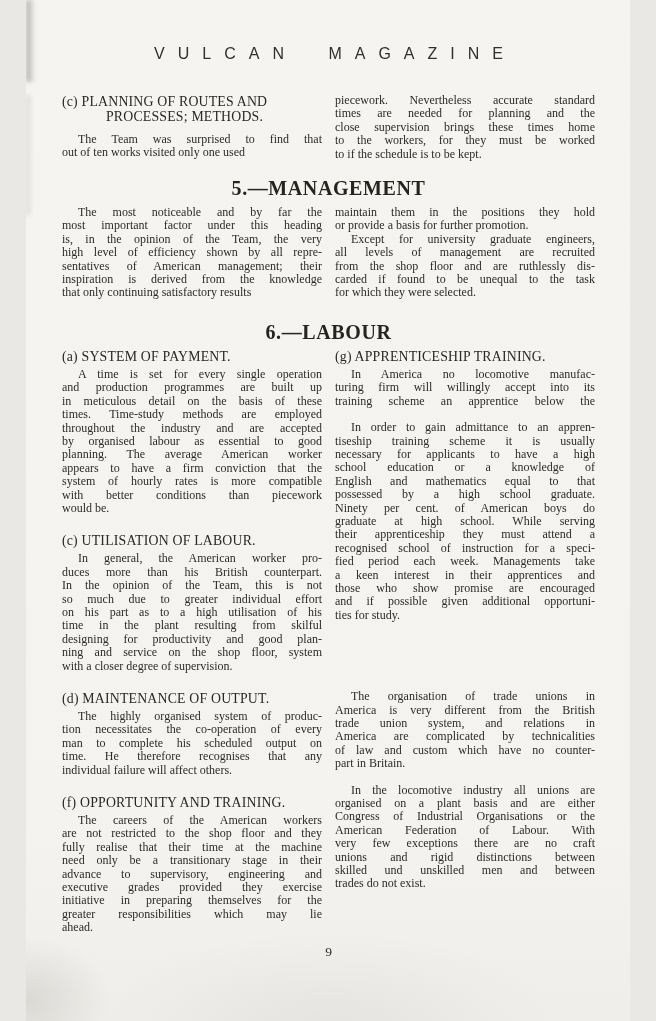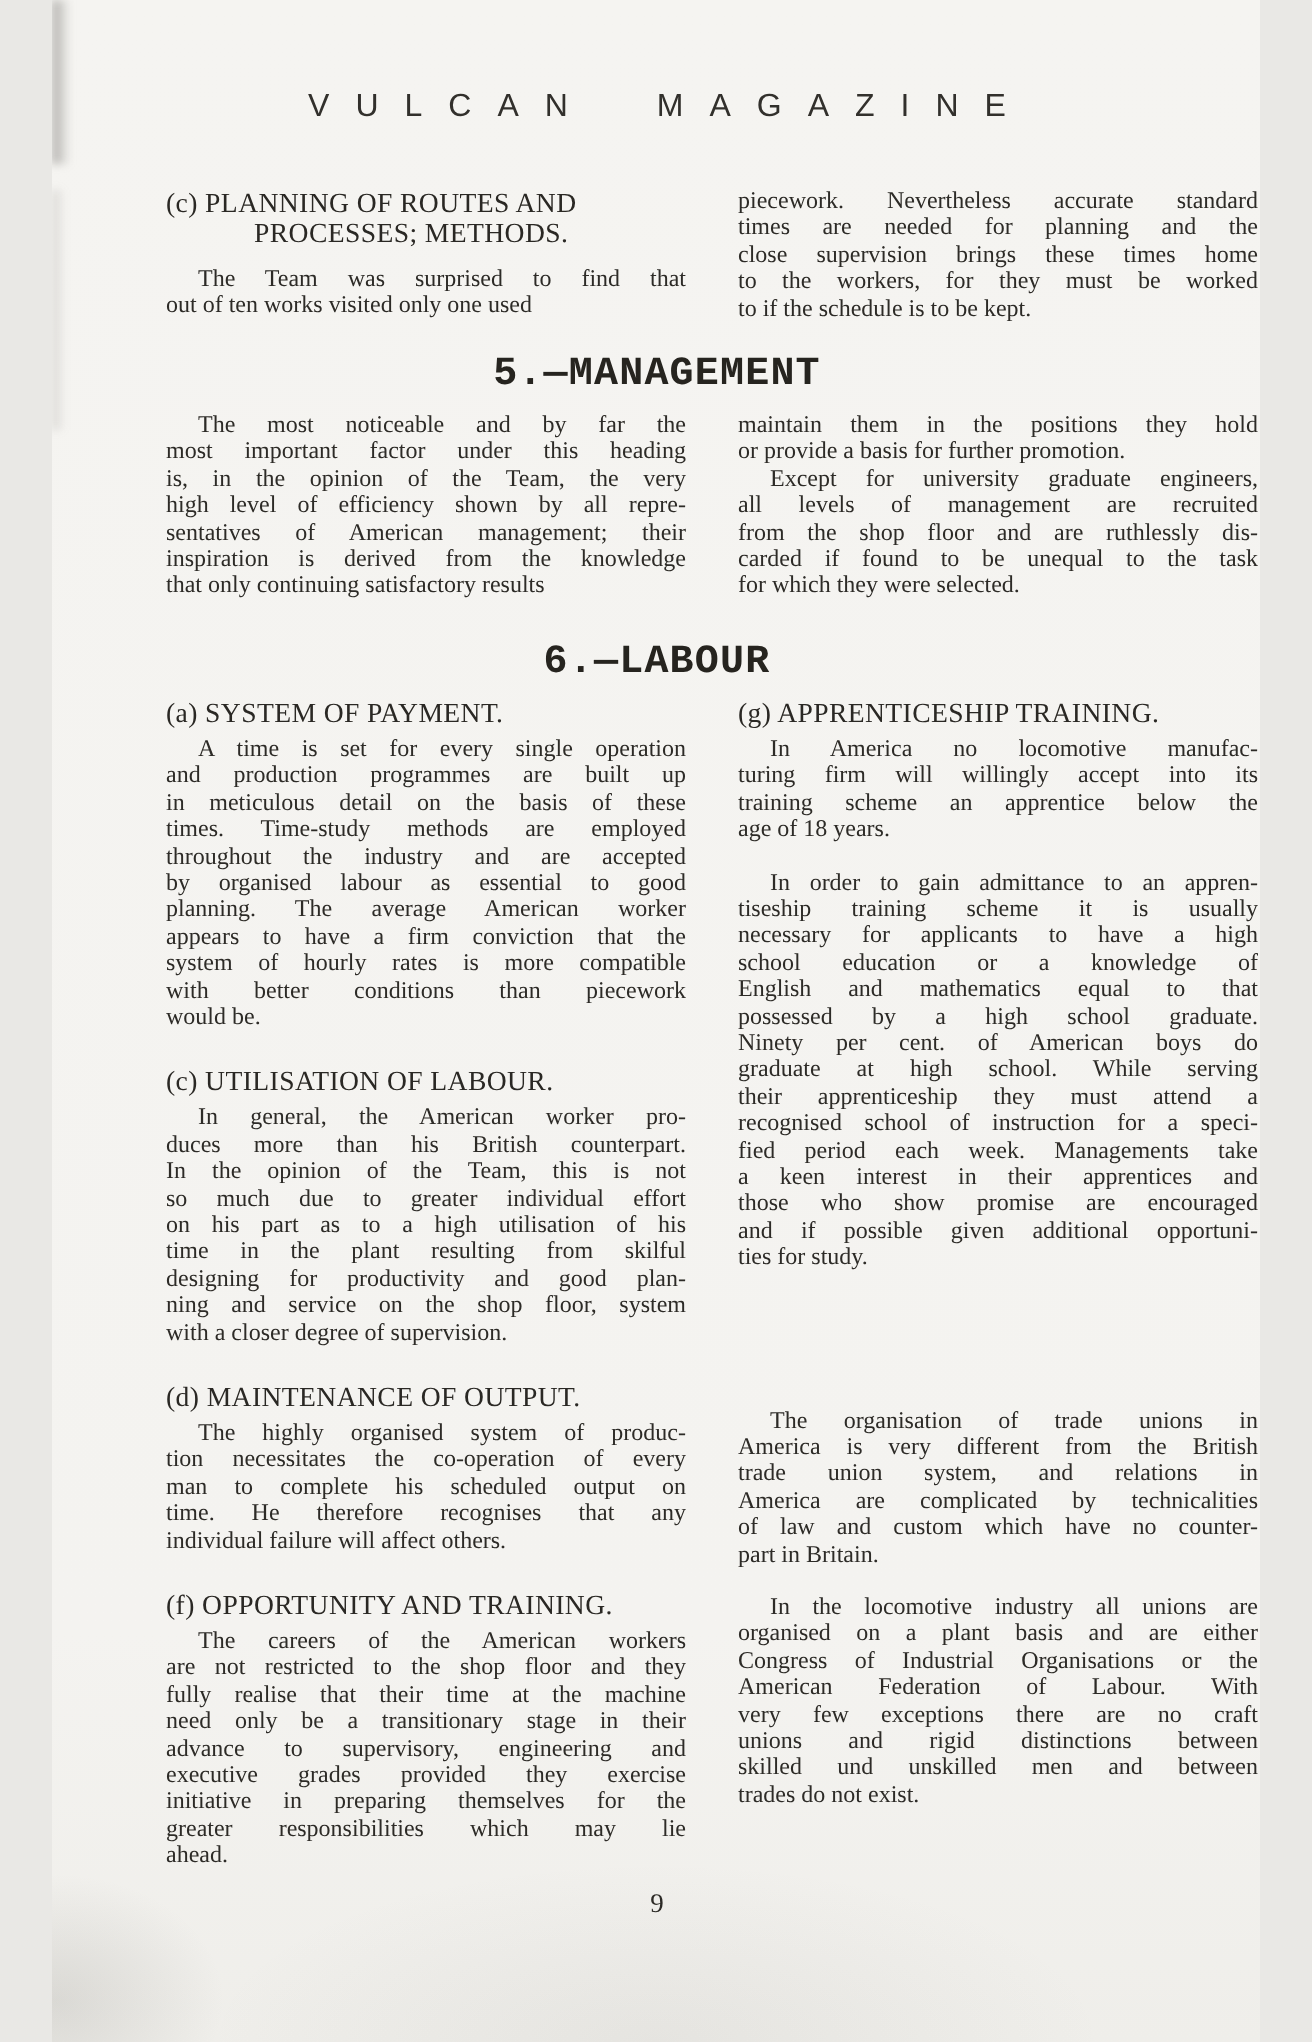--- a/index.html
+++ b/index.html
@@ -48,33 +48,34 @@
     line-height: 16px;
     font-weight: 400;
     letter-spacing: 13px;
     word-spacing: 14px;
     color: #32302c;
     text-indent: 13px; 
     white-space: nowrap;
   }
   .row {
     display: flex;
-    gap: 26px;
+    gap: 13px;
+    justify-content: center;
   }
   .col {
     width: 260px;
     flex: 0 0 260px;
     font-size: 12px;
     line-height: 13.4px;
   }
   .top-row { margin-top: 32px; }
   .big-head {
     margin: 16px 0 0 0;
     text-align: center;
-    font-family: Liberation Mono, monospace;
+    font-family: Liberation Serif, serif;
     font-weight: 700;
     font-size: 20px;
     line-height: 22px;
     letter-spacing: 0.6px;
     color: #26241f;
   }
   .big-head.labour { margin-top: 21px; }
   .mgmt-row { margin-top: 7px; }
   .labour-row { margin-top: 6px; }
   .subhead {
@@ -235,21 +236,20 @@
       </div>
     </div>
     <div class="col">
       <div class="block wide-gap">
         <div class="subhead">(g) APPRENTICESHIP TRAINING.</div>
         <div class="paras">
             <div class="para">
               <div class="line first">In America no locomotive manufac-</div>
               <div class="line">turing firm will willingly accept into its</div>
               <div class="line">training scheme an apprentice below the</div>
-              <div class="line last">age of 18 years.</div>
             </div>
             <div class="para">
               <div class="line first">In order to gain admittance to an appren-</div>
               <div class="line">tiseship training scheme it is usually</div>
               <div class="line">necessary for applicants to have a high</div>
               <div class="line">school education or a knowledge of</div>
               <div class="line">English and mathematics equal to that</div>
               <div class="line">possessed by a high school graduate.</div>
               <div class="line">Ninety per cent. of American boys do</div>
               <div class="line">graduate at high school. While serving</div>

